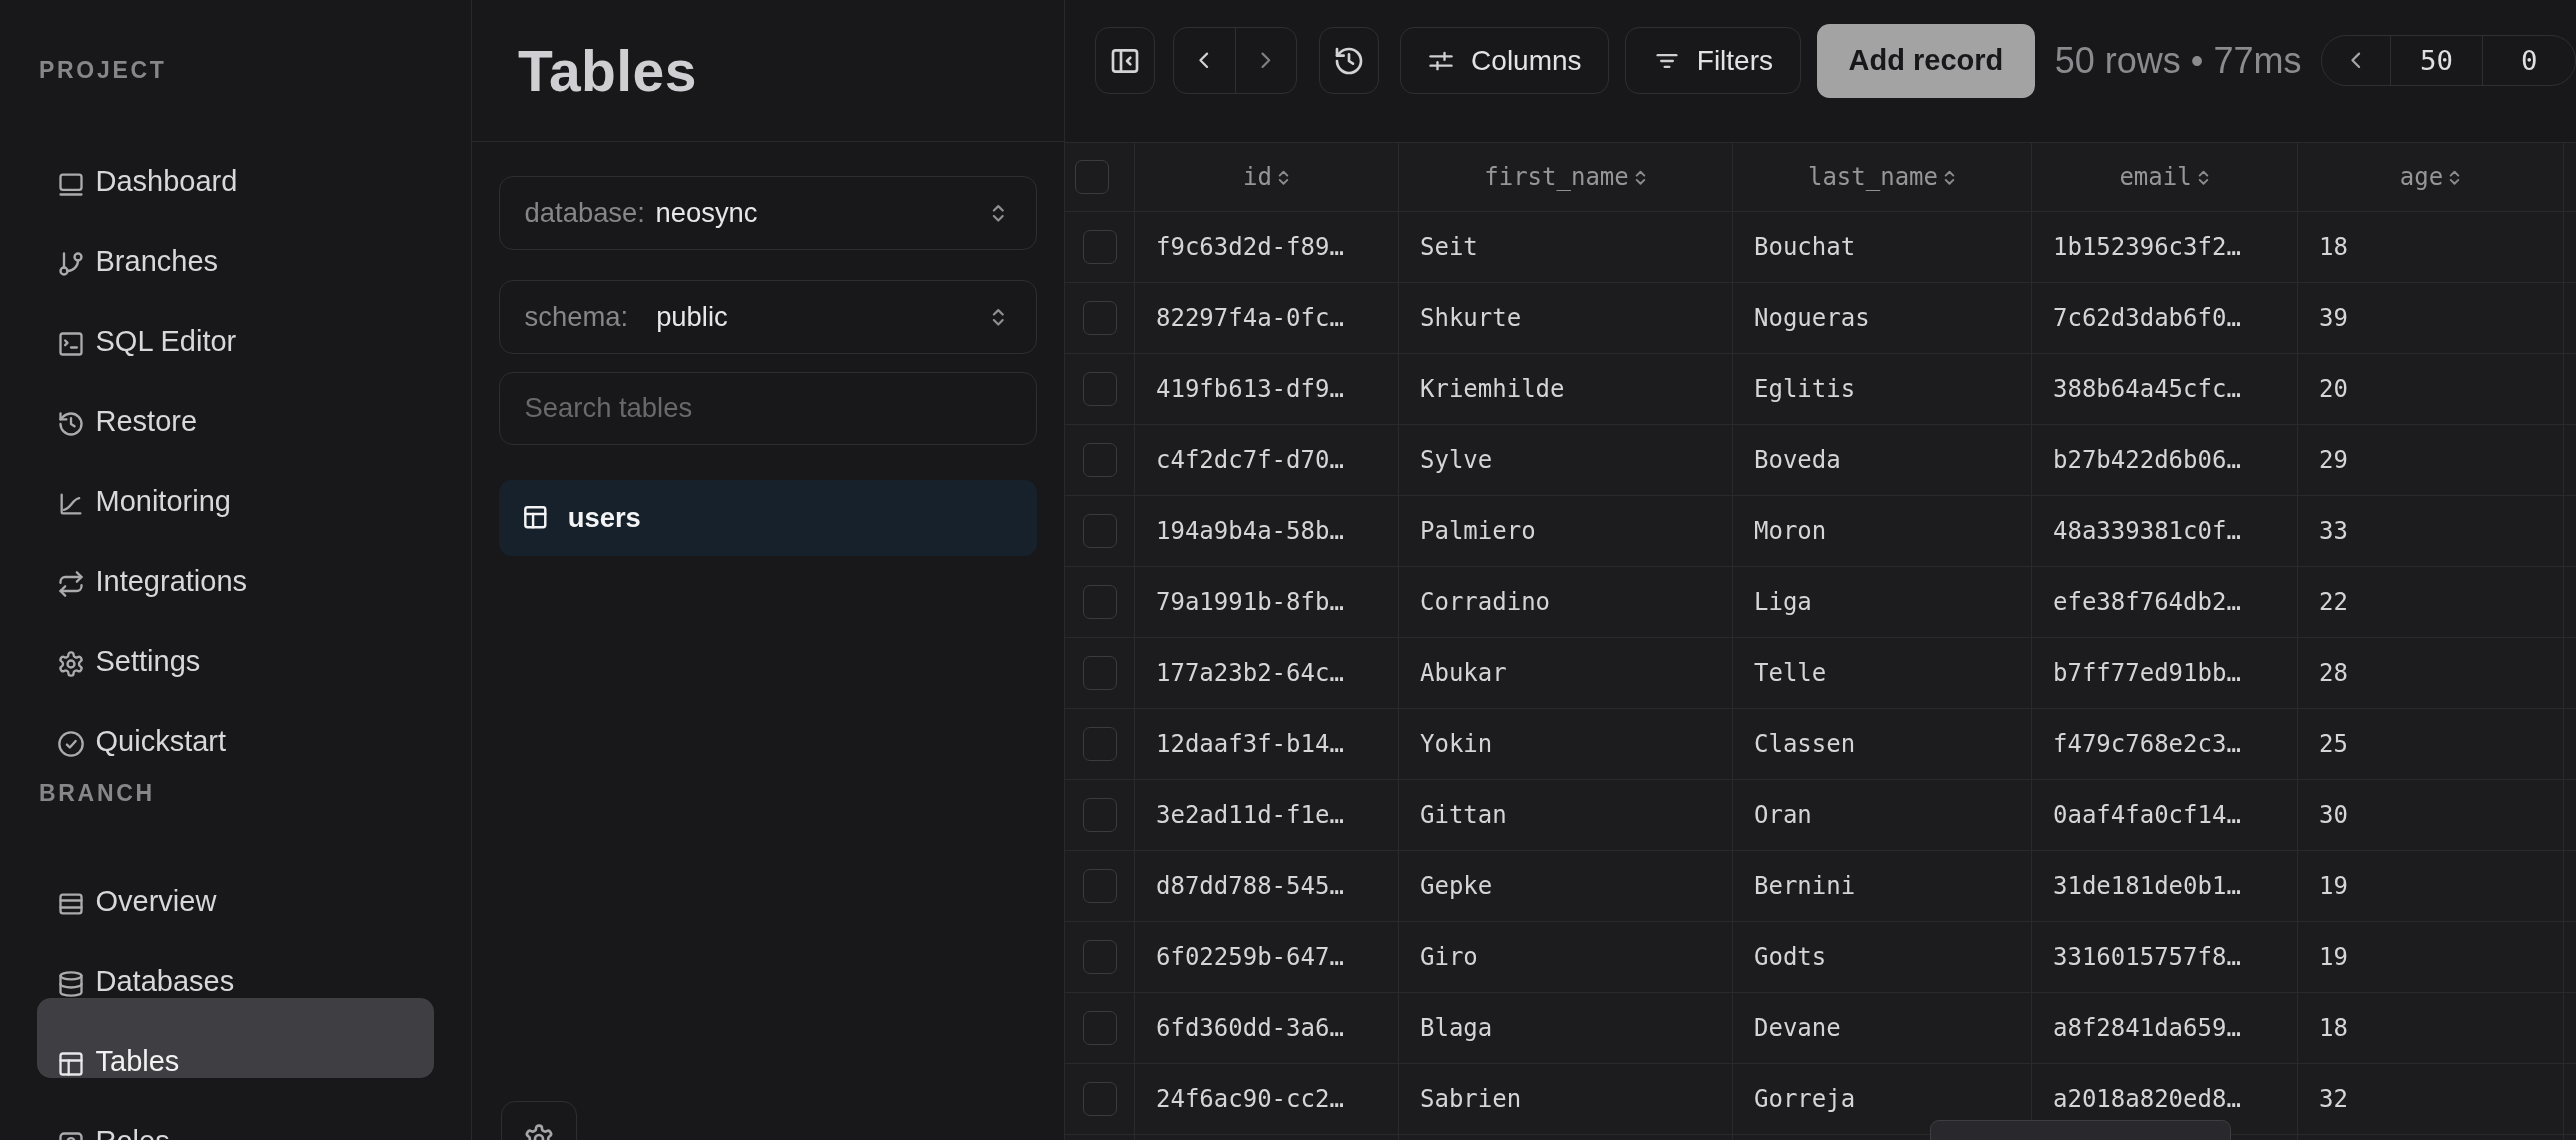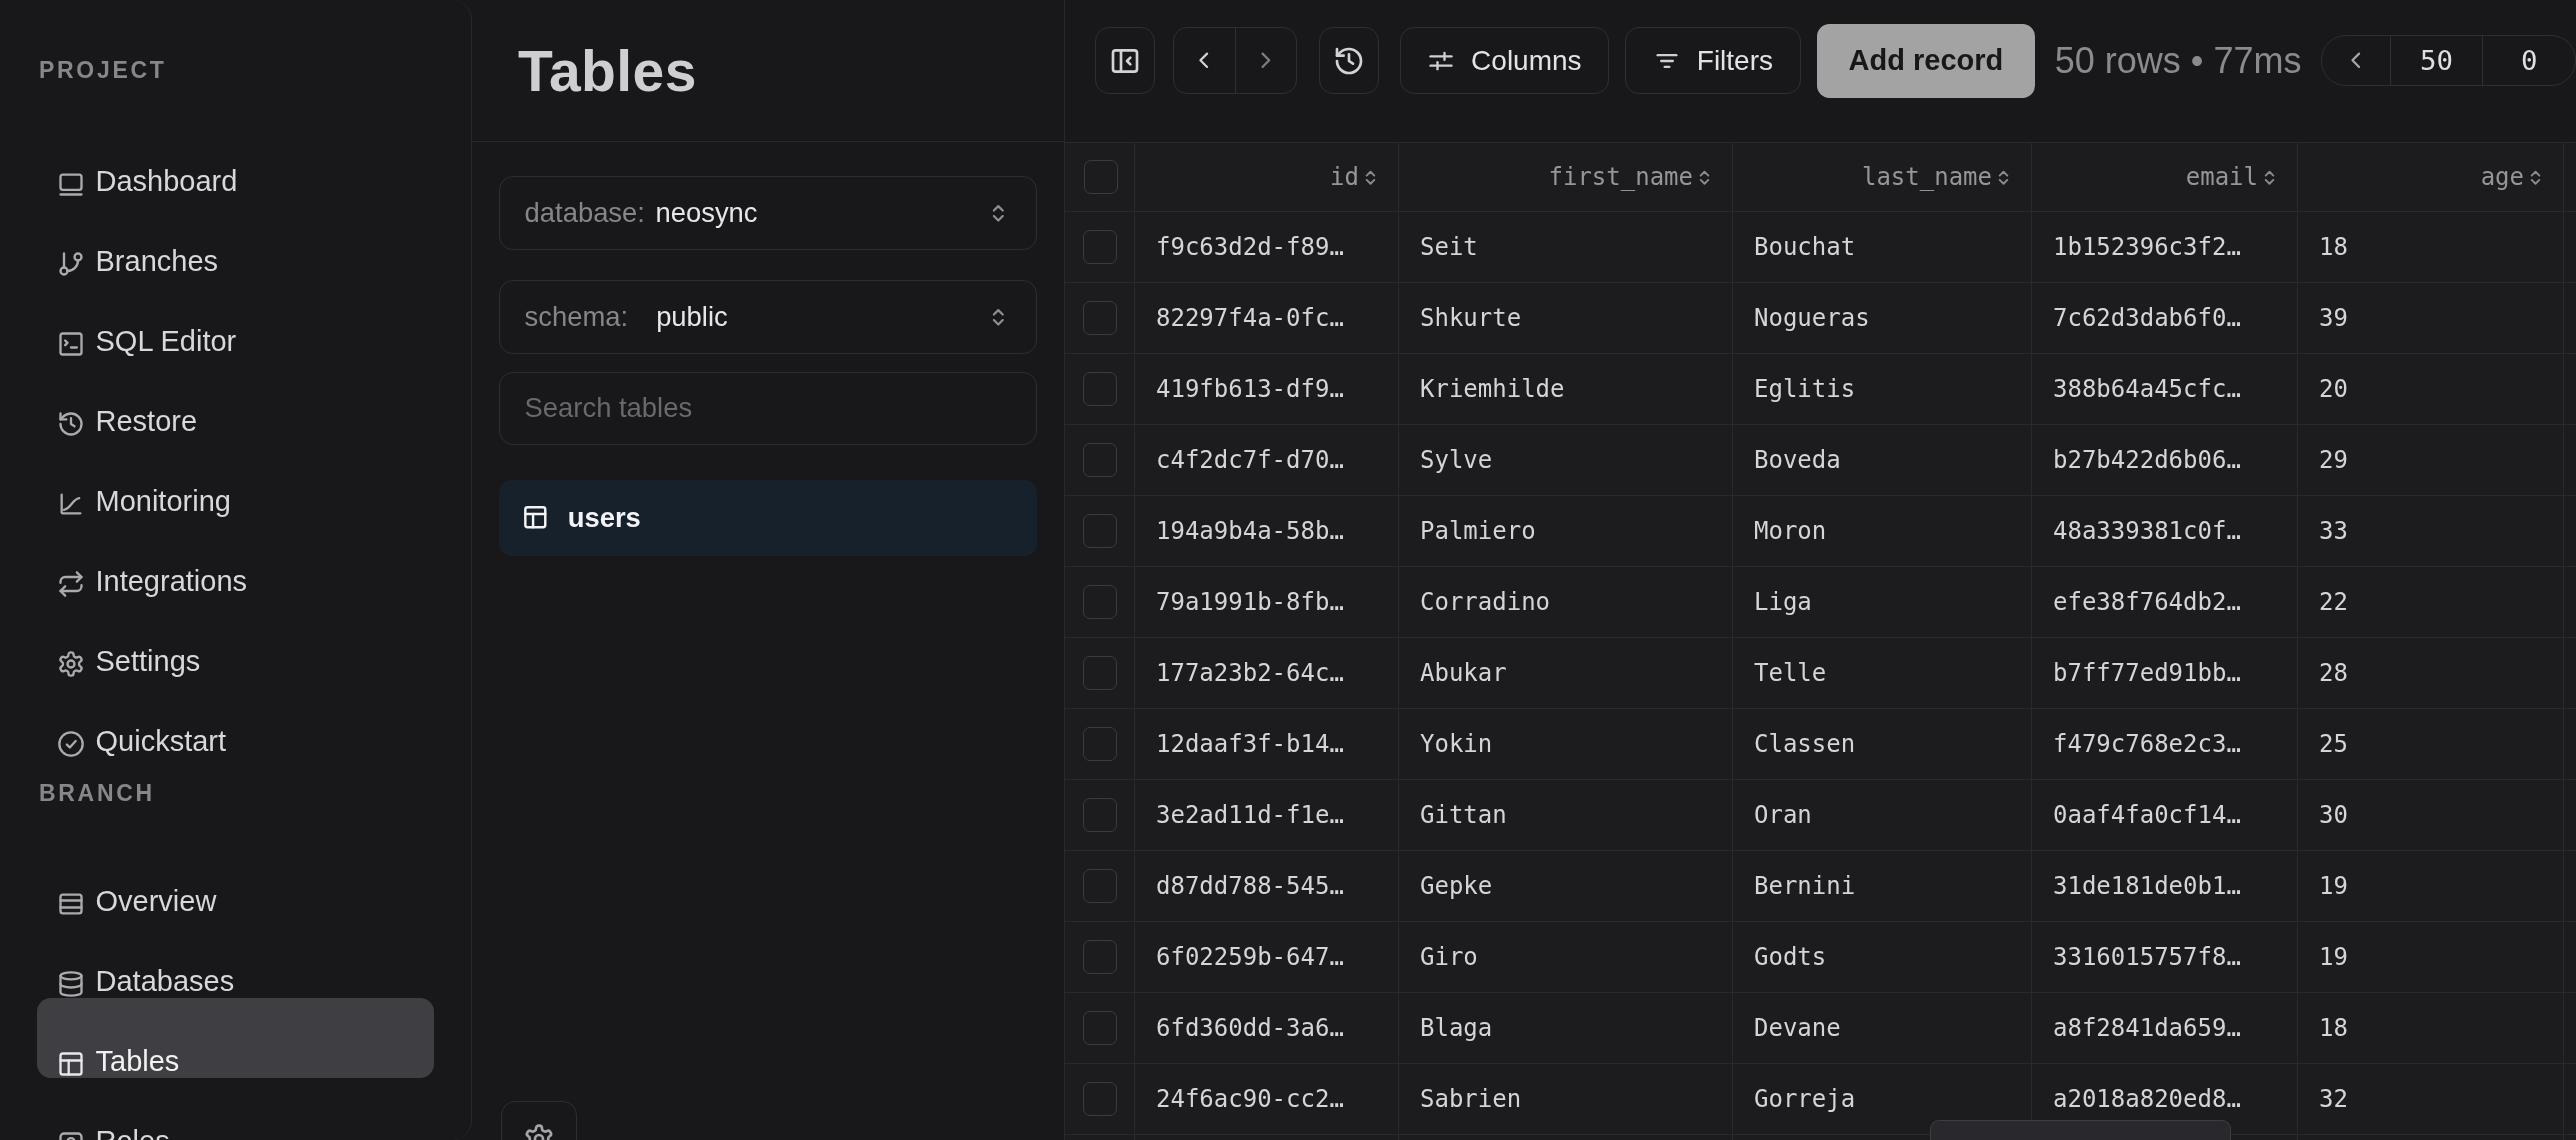--- a/index.html
+++ b/index.html
@@ -1,21 +1,21 @@
 <!DOCTYPE html>
 <html style="font-size:14px"><head>
 <meta charset="utf-8">
 <style>
   * { margin:0; padding:0; box-sizing:border-box; }
   html,body { width:2576px; height:1140px; overflow:hidden; }
   body { background:#18181a; font-family:"Liberation Sans",sans-serif; display:flex; color:#d6d6da; }
   svg { display:block; }
 
   
-  .sidebar { width:472px; min-width:472px; height:100%; border-right:0.9px solid #29292c; position:relative;border-radius:20px; }
+  .sidebar { width:472px; min-width:472px; height:100%; border-right:0.9px solid #29292c; position:relative; }
   .section-label { margin:57px 0 0 39px; font-size:23px; line-height:26.6px; letter-spacing:2.7px; font-weight:700; color:#86868b; }
   .section-label.second { margin-top:22px; }
   .nav { margin-top:34px; }
   .nav-item { height:80px; margin:0 37px; padding-left:19.5px; border-radius:14px; display:flex; align-items:flex-end; gap:11px; cursor:pointer; }
   .nav-item .nicon { width:28px; height:28px; color:#aaaaaf; flex:0 0 28px; }
   .nav-item .nlabel { font-size:29px; color:#d8d8dc; white-space:nowrap; }
   .nav-item.selected { background:#3f3f43; }
   .nav-item.selected .nlabel { color:#f2f2f4; font-weight:500; }
   .nav-item.selected .nicon { color:#e8e8ea; }
 
@@ -59,21 +59,21 @@
   .pagination { height:51px; min-width:255px; border:0.9px solid #2f2f33; border-radius:25px; display:flex; overflow:visible; }
   .pg-prev { width:68px; display:flex; align-items:center; justify-content:center; color:#a5a5aa; cursor:pointer; }
   .pg-prev svg { width:26.6px; height:26.6px; }
   .pg-cell { width:93px; border-left:0.9px solid #2f2f33; display:flex; align-items:center; justify-content:center; font-family:"DejaVu Sans Mono",monospace; font-size:27.4px; color:#dfdfe2; cursor:pointer; }
 
   
   .grid { position:absolute; top:142px; left:0; right:0; bottom:0; background:#1c1c1f; border-top:0.9px solid #2a2a2d; display:flex; flex-direction:column; }
   .g-row { display:flex; height:71px; min-height:71px; border-bottom:0.9px solid #2a2a2d; }
   .g-header { height:69px; min-height:69px; }
   .g-cell { border-right:0.9px solid #2a2a2d; display:flex; align-items:center; padding-left:21px; font-family:"DejaVu Sans Mono",monospace; font-size:24px; color:#d5d5d8; white-space:nowrap; overflow:hidden; }
-  .g-header .g-cell { color:#96969a; justify-content:flex-end; padding-right:16px; }
+  .g-header .g-cell { color:#96969a; justify-content:center; padding-right:16px; }
   .sort-icon { width:23px; height:23px; color:#8a8a8f; flex:0 0 23px; cursor:pointer; }
   .g-check { justify-content:center; padding-left:0; }
   .checkbox { width:34px; height:34px; border:1.8px solid #3b3b3f; border-radius:7px; background:transparent; cursor:pointer; }
   .w0{width:70px;min-width:70px;} .w1{width:264px;min-width:264px;} .w2{width:334px;min-width:334px;}
   .w3{width:299px;min-width:299px;} .w4{width:266px;min-width:266px;} .w5{width:266px;min-width:266px;}
   .w6{flex:1;border-right:none;}
   .g-partial { flex:1; min-height:0; height:auto; border-bottom:none; }
   .hscrollbar { position:absolute; left:865px; bottom:-12.4px; width:301px; height:32px; border-radius:8.9px; background:#29292d; border:0.9px solid #3e3e42; z-index:3; cursor:grab; }
 </style>
 </head>

